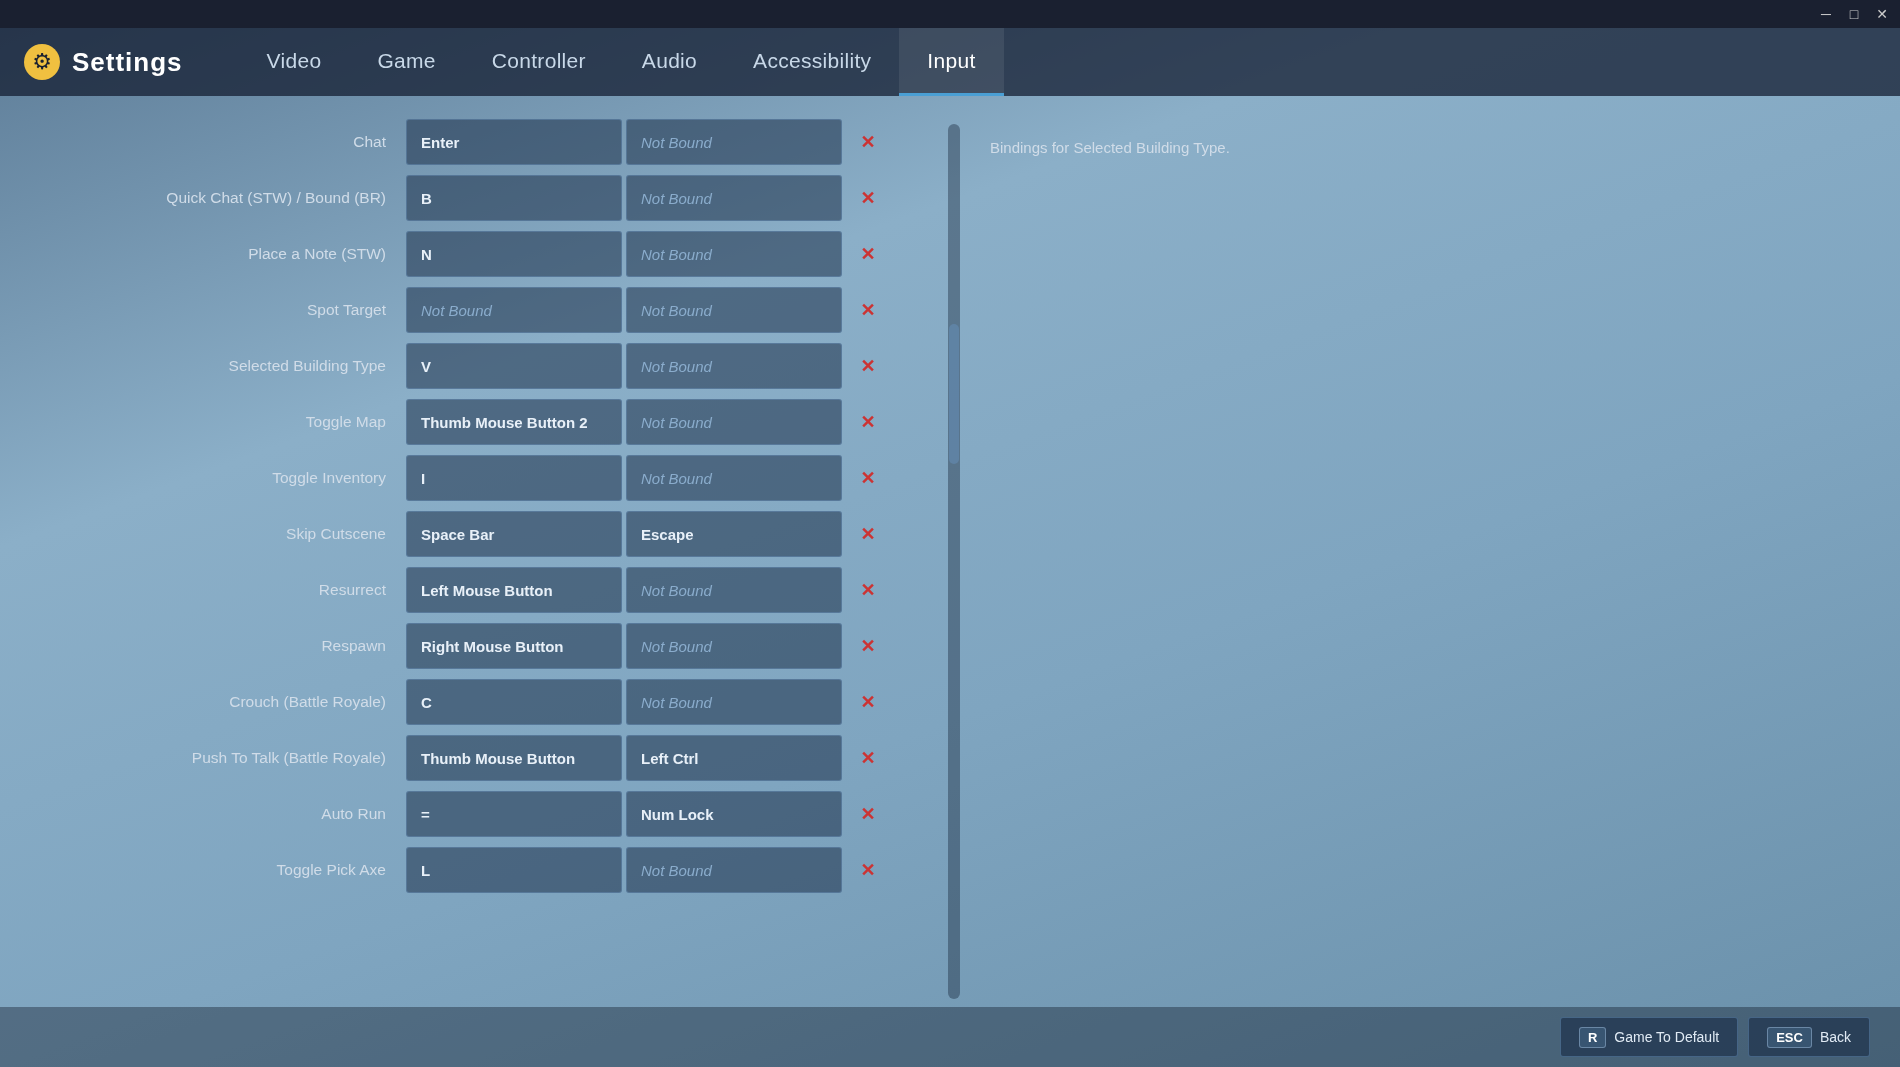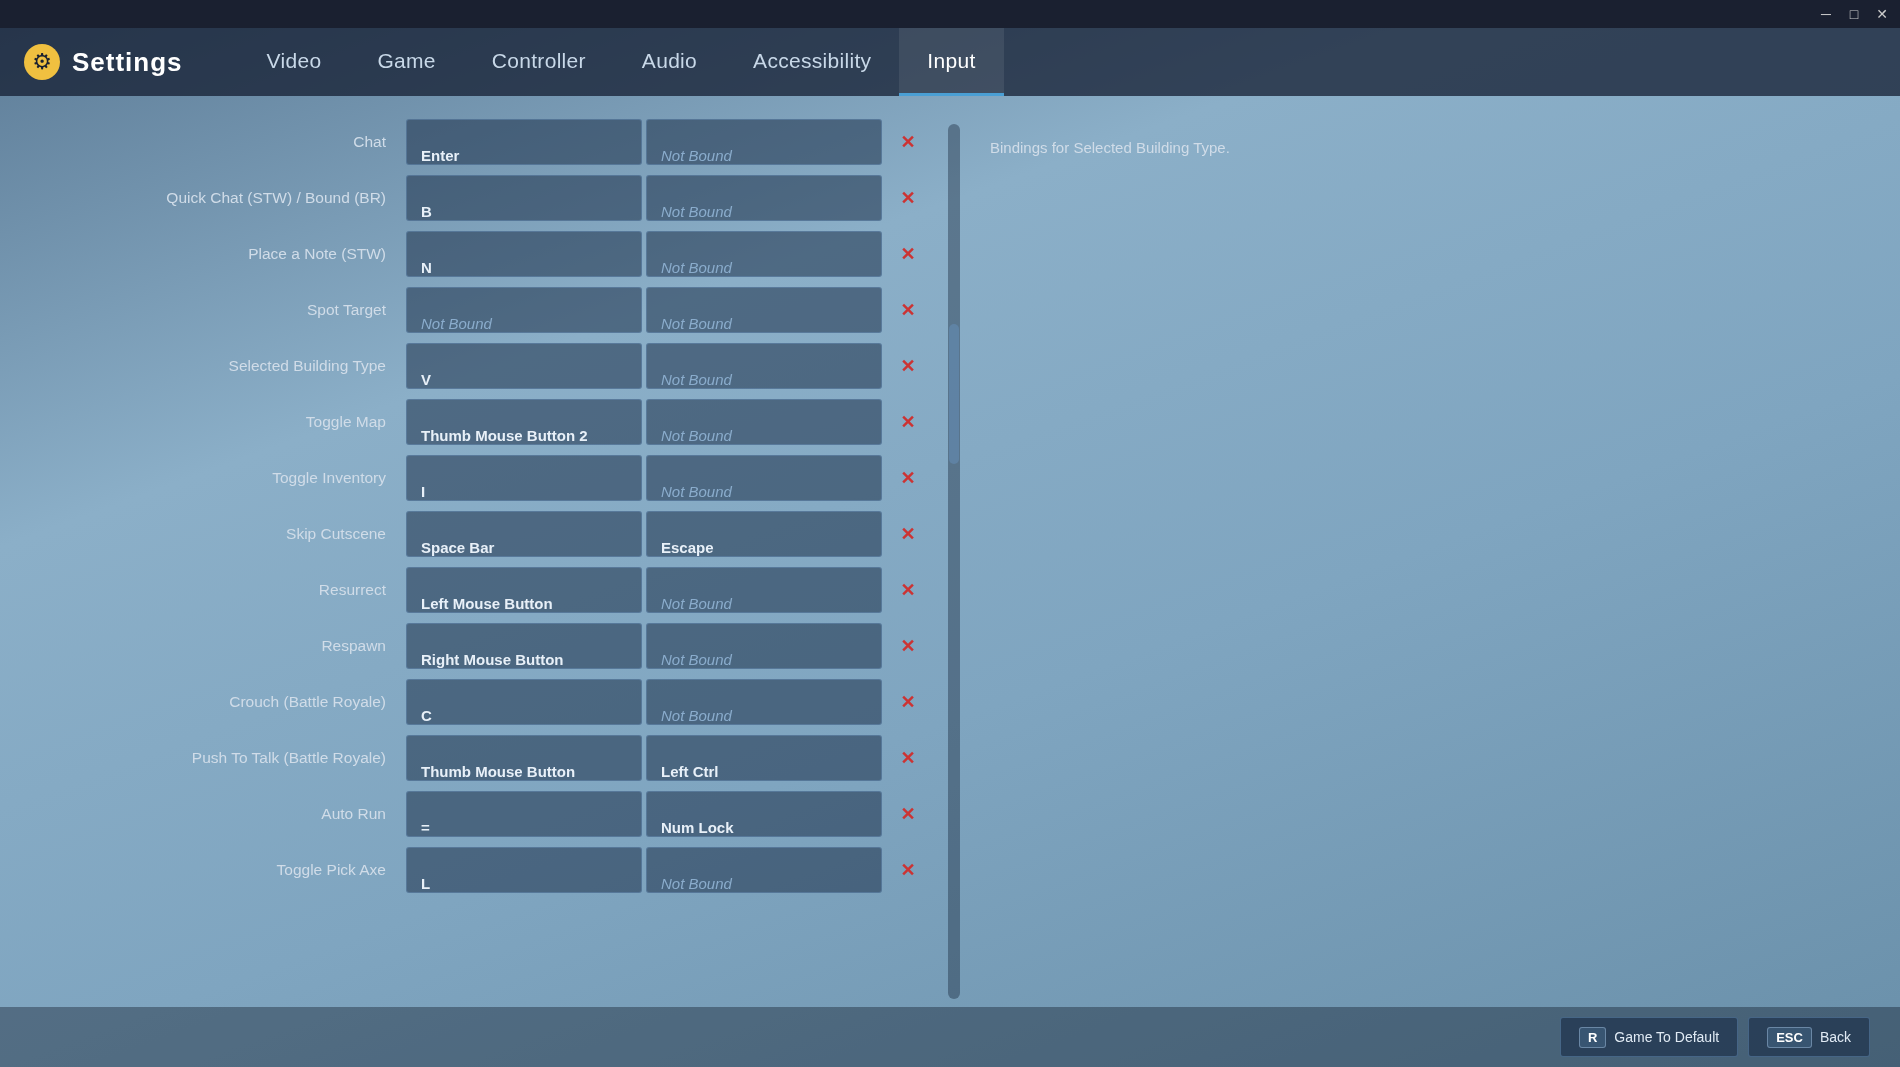--- a/index.html
+++ b/index.html
@@ -142,27 +142,27 @@
       width: 390px;
       text-align: right;
       padding-right: 20px;
       color: #d0dce8;
       font-size: 15.5px;
       font-weight: 400;
       flex-shrink: 0;
     }
 
     .binding-primary, .binding-secondary {
-      width: 236px;
+      width: 216px;
       height: 46px;
       background: rgba(30, 50, 75, 0.55);
       border: 1px solid rgba(100, 140, 180, 0.5);
       border-radius: 3px;
       display: flex;
-      align-items: flex-end;
+      align-items: center;
       padding: 0 14px;
       color: #e0eaf4;
       font-size: 15px;
       font-weight: 500;
       cursor: pointer;
       margin-right: 4px;
     }
 
     .binding-secondary {
       margin-right: 6px;

